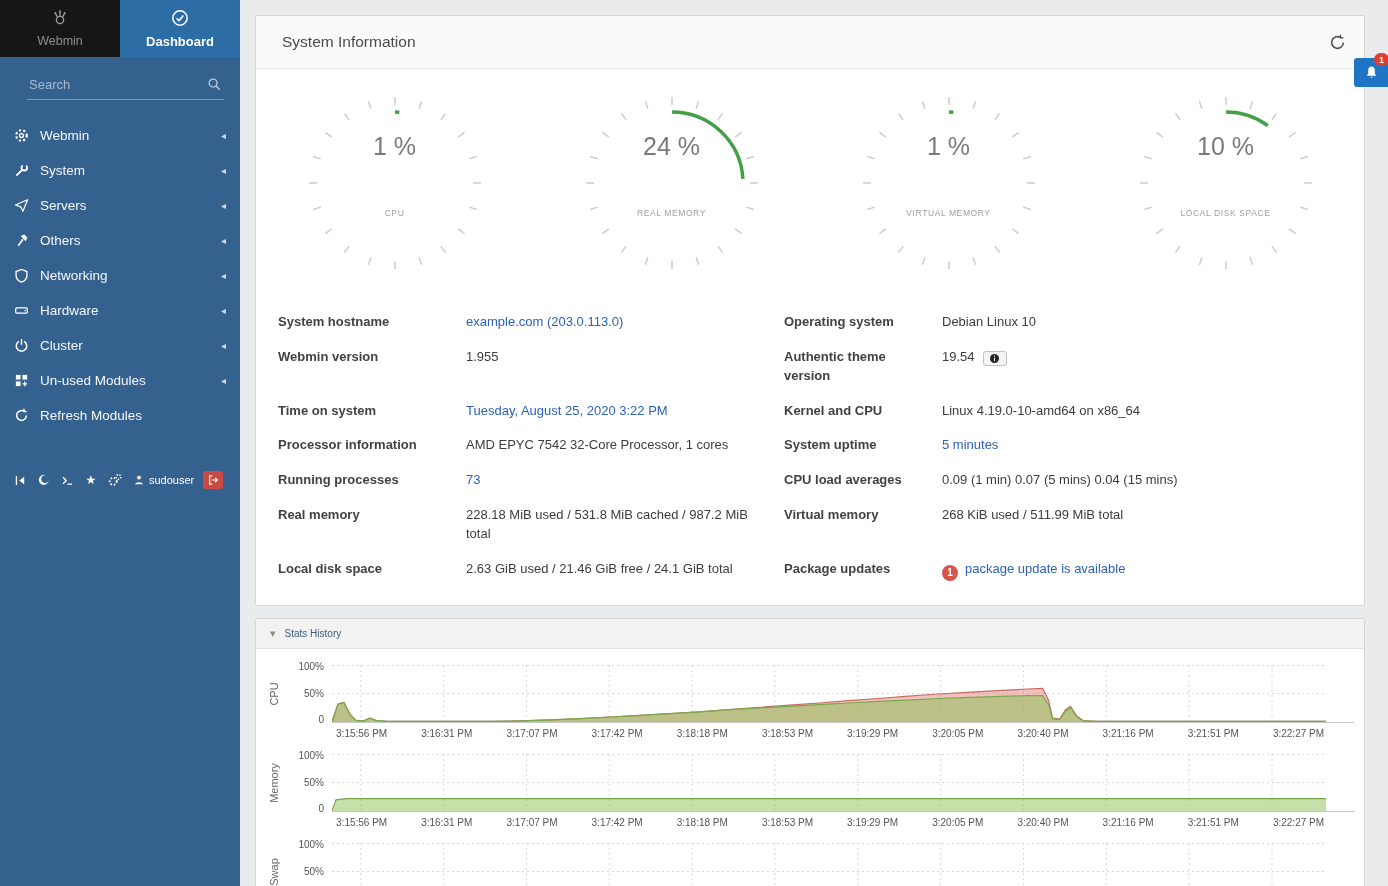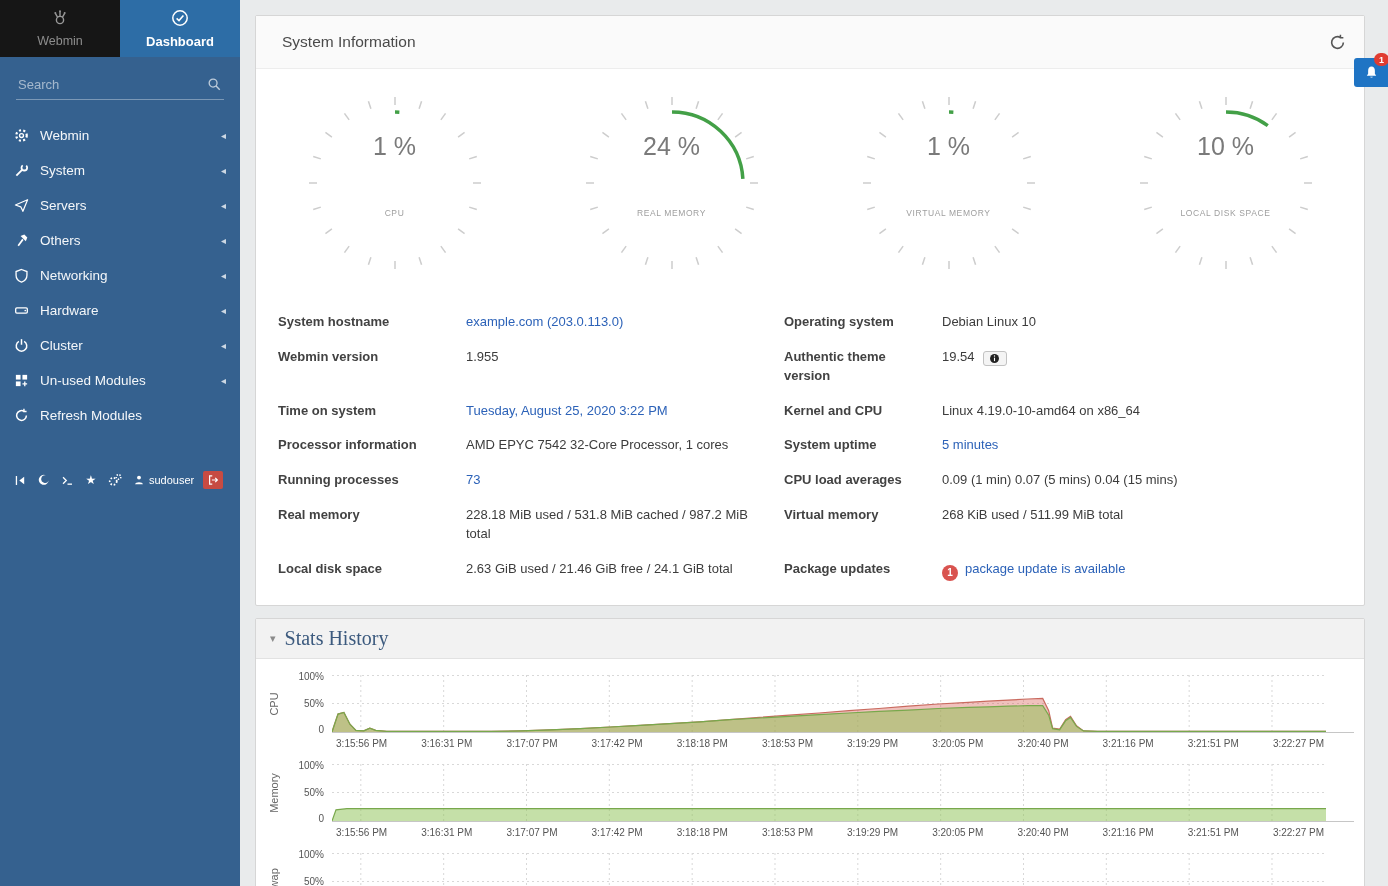--- a/index.html
+++ b/index.html
@@ -7,21 +7,21 @@
   .app{display:flex;width:1388px;height:886px;}
 
   
   .sidebar{width:240px;flex-shrink:0;background:#35618f;color:#fff;display:flex;flex-direction:column;}
   .tabs{display:flex;height:57px;}
   .tab{flex:1;display:flex;flex-direction:column;align-items:center;justify-content:center;gap:3px;cursor:pointer;}
   .tab-webmin{background:#161616;}
   .tab-webmin .tab-label{font-size:12.5px;color:#8d8d8d;}
   .tab-dash{background:#2d6da6;}
   .tab-dash .tab-label{font-size:13px;font-weight:bold;color:#fff;}
-  .search-row{position:relative;margin:14px 16px 4px 16px;}
+  .search-row{position:relative;margin:14px 16px 4px 27px;}
   .search-input{width:100%;box-sizing:border-box;background:transparent;border:none;
     border-bottom:1px solid rgba(255,255,255,.35);color:#fff;font-size:13px;
     padding:6px 26px 7px 2px;outline:none;}
   .search-input::placeholder{color:rgba(255,255,255,.55);}
   .search-icon{position:absolute;right:2px;top:6px;opacity:.85;cursor:pointer;}
   .menu{margin-top:14px;}
   .mi{display:flex;align-items:center;height:35px;padding:0 14px;cursor:pointer;}
   .mi-icon{width:26px;display:flex;align-items:center;}
   .mi-label{flex:1;font-size:13.5px;color:rgba(255,255,255,.95);}
   .mi-chev{font-size:10px;opacity:.75;}
@@ -56,21 +56,21 @@
     border:1px solid #c2c2c2;background:#f4f4f4;border-radius:3px;width:24px;height:15px;
     margin-left:8px;vertical-align:-3px;cursor:pointer;padding:0;}
   .pkg-badge{display:inline-flex;align-items:center;justify-content:center;width:16px;height:16px;
     border-radius:50%;background:#d9534f;color:#fff;font-size:10px;font-weight:bold;
     margin-right:7px;vertical-align:-3px;}
 
   .stats{margin-top:12px;padding-bottom:70px;}
   .stats-head{display:flex;align-items:center;gap:9px;padding:8px 14px;background:#f2f2f2;
     border-bottom:1px solid #e2e2e2;cursor:pointer;}
   .tri{color:#8a8a8a;font-size:11px;}
-  .stats-title{font-size:20px;color:#3c5a7e;font-family:Liberation Serif, serif;}
+  .stats-title{font-size:10px;color:#3c5a7e;}
   .stats-body{padding:16px 10px 0 6px;}
   .chart-row{display:flex;margin-bottom:11px;}
   .chart-ylab{width:24px;height:57px;display:flex;align-items:center;justify-content:center;}
   .chart-ylab span{transform:rotate(-90deg);font-size:11px;color:#666;white-space:nowrap;}
   .chart-yticks{width:46px;position:relative;height:57px;}
   .chart-yticks span{position:absolute;right:8px;font-size:10px;color:#555;}
   .yt-100{top:-4px;}
   .yt-50{top:50%;margin-top:-6px;}
   .yt-0{bottom:-3px;}
   .chart-main{flex:1;}

